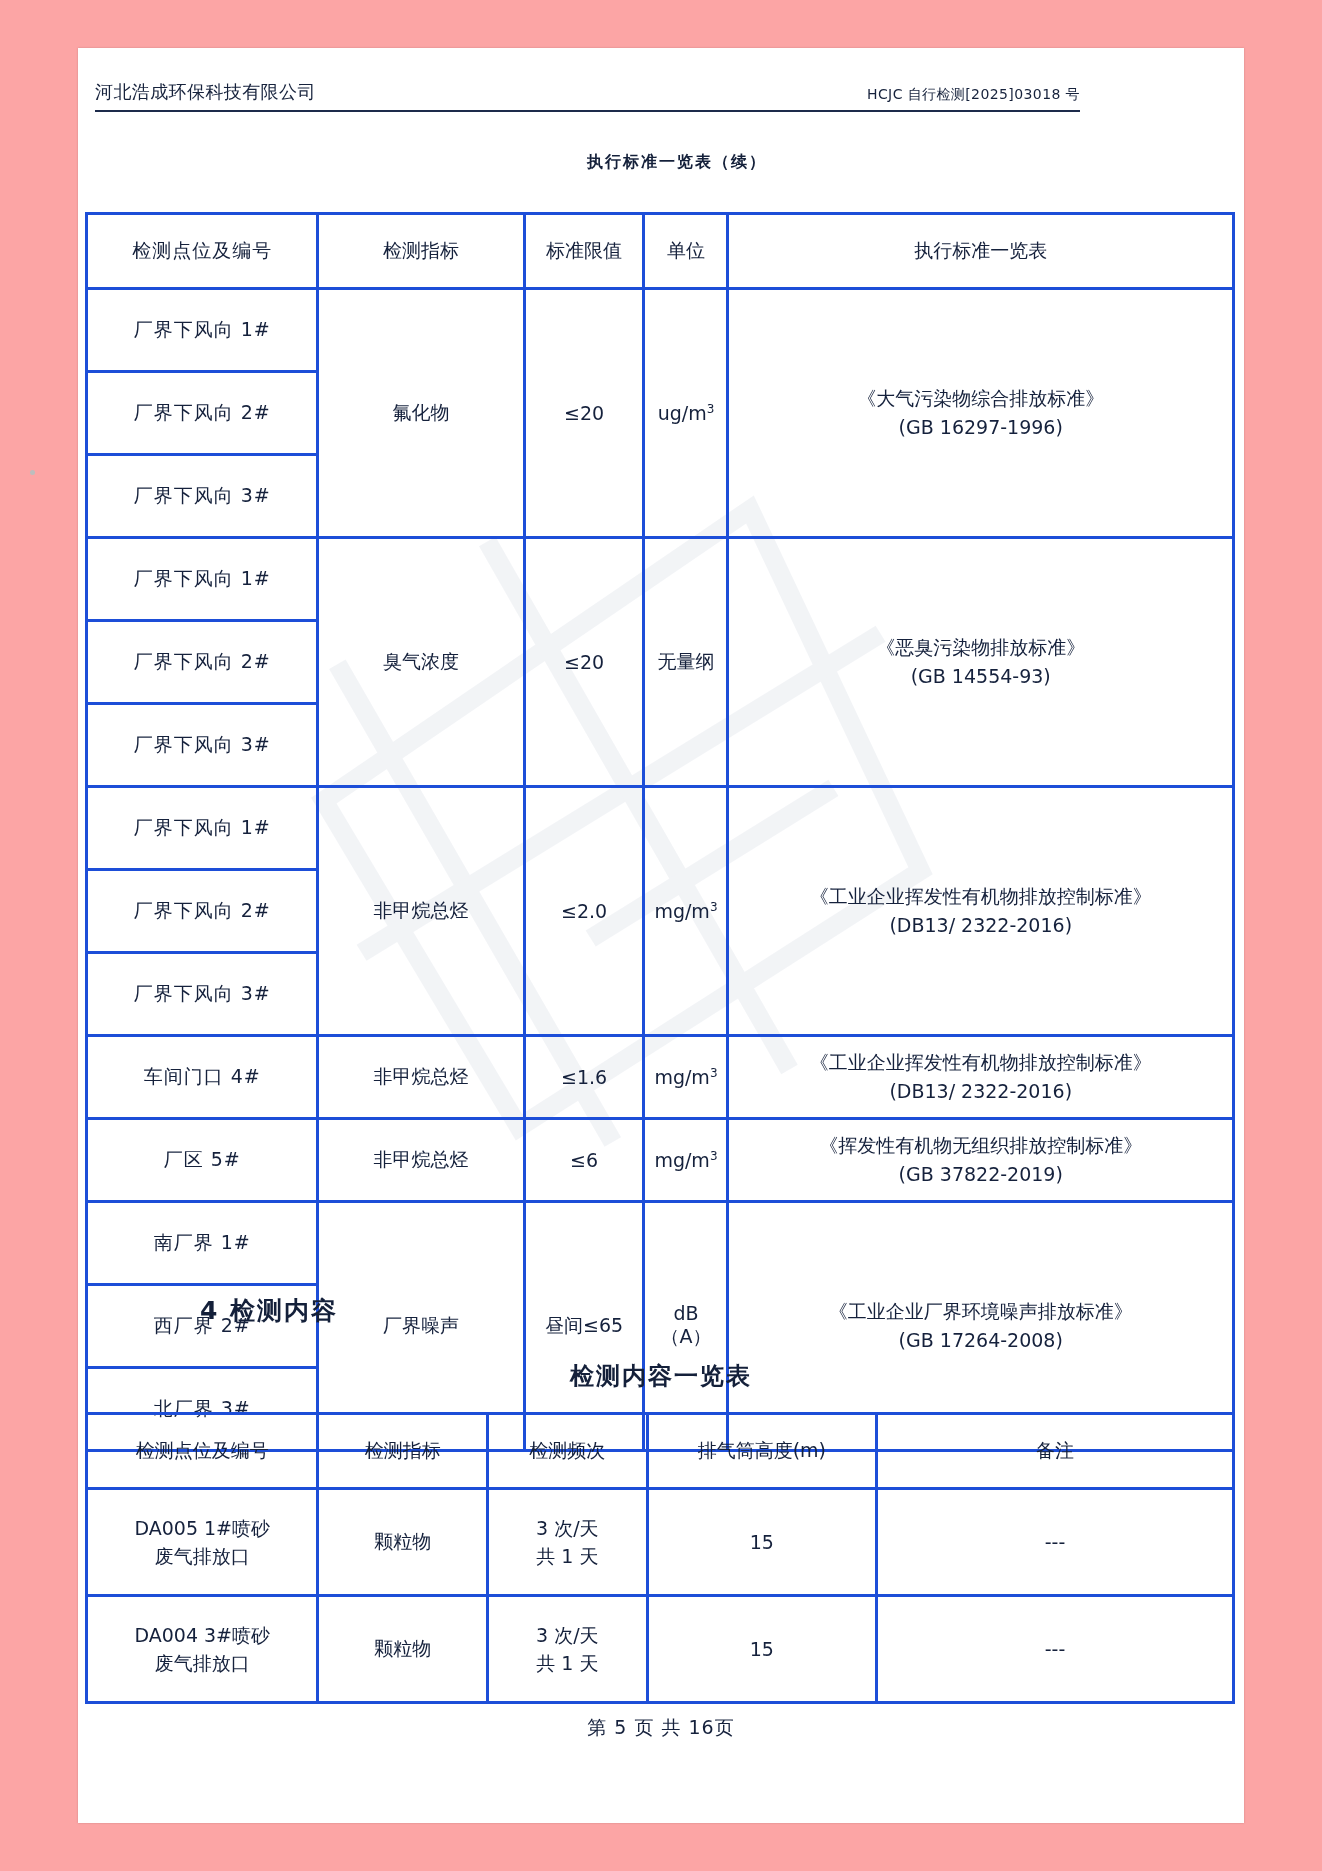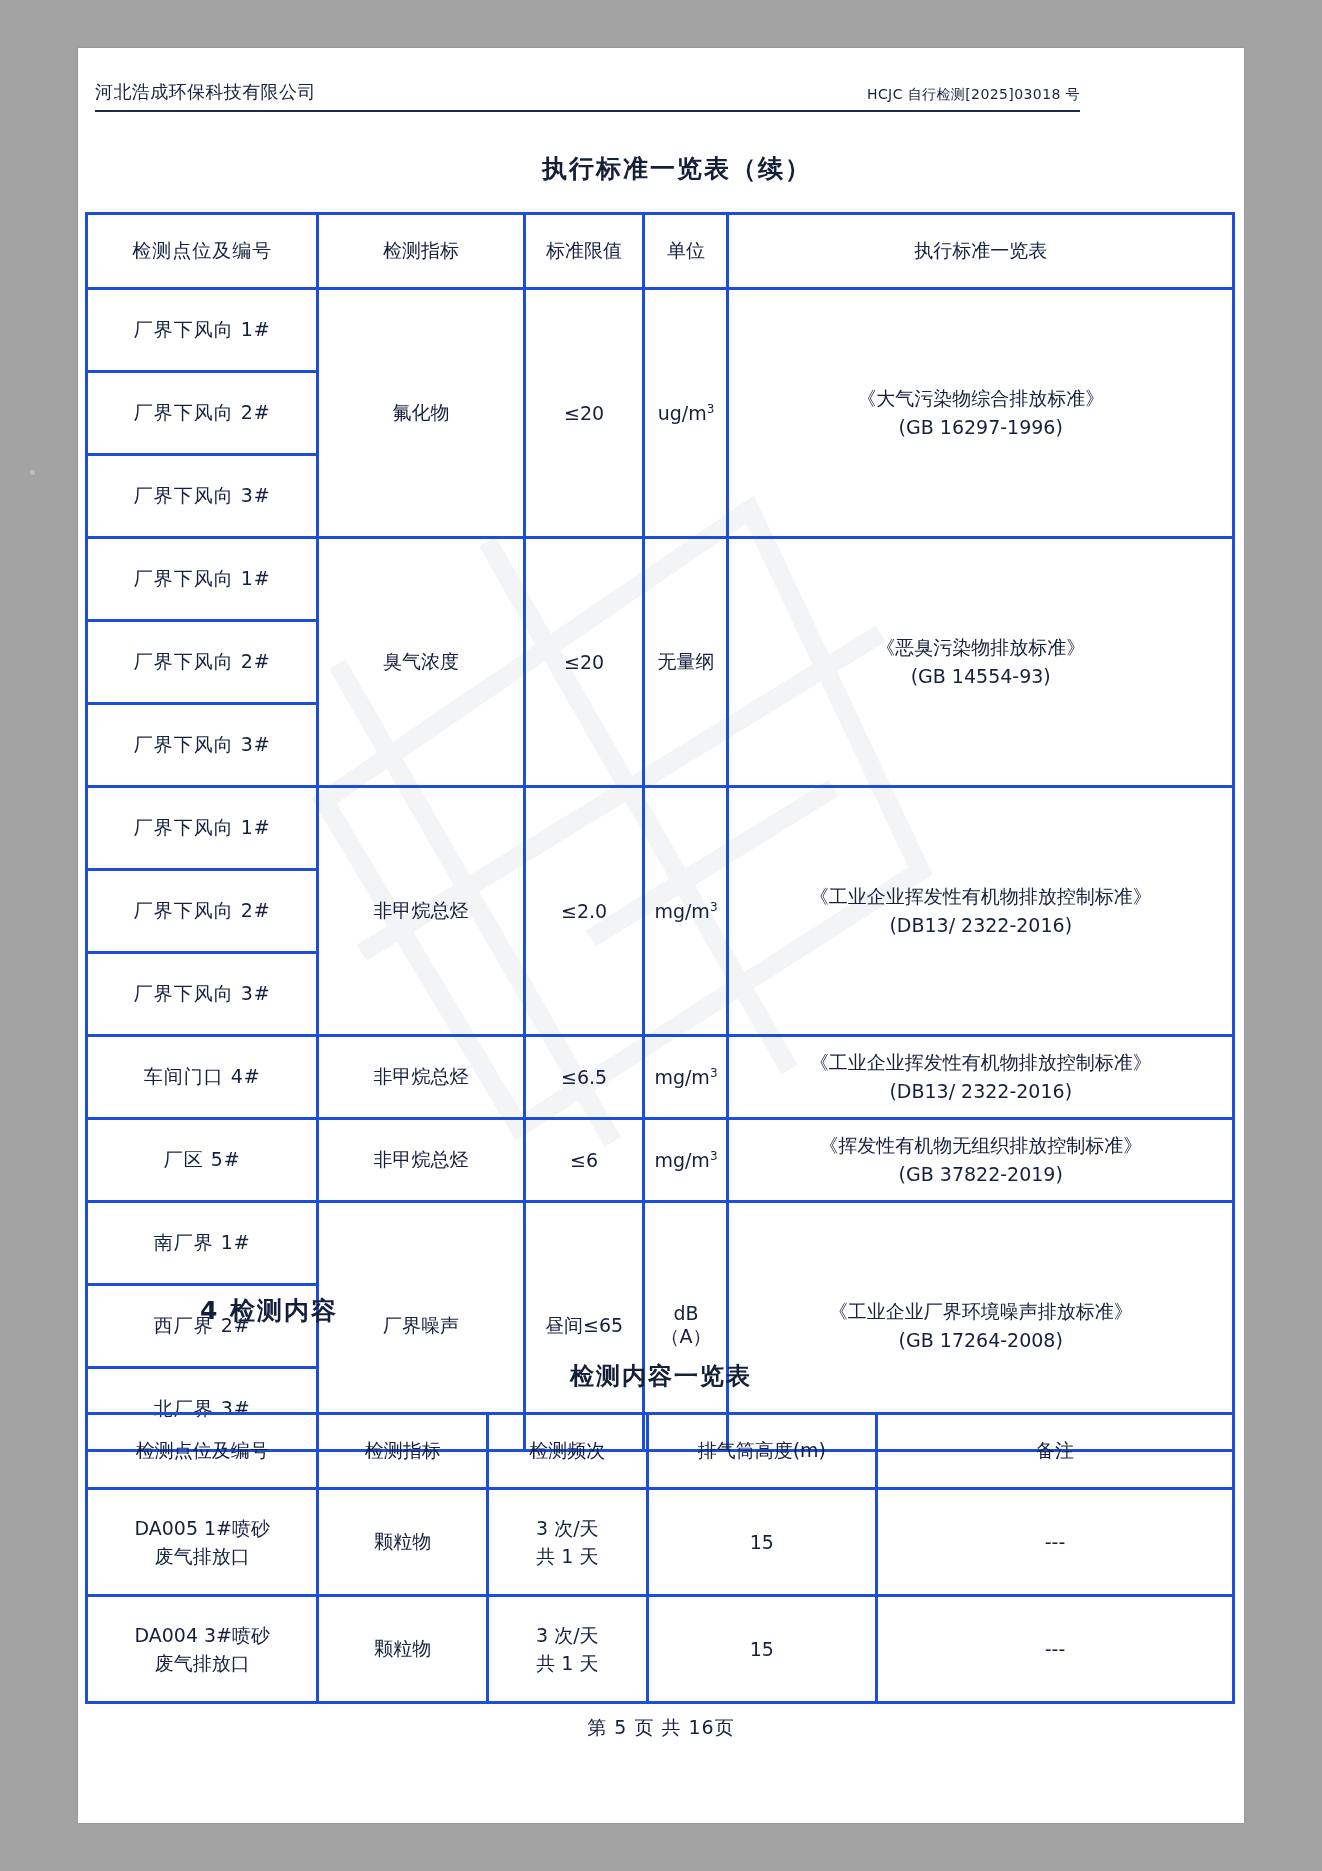--- a/index.html
+++ b/index.html
@@ -7,21 +7,21 @@
     padding: 0;
     background: #d8d8d8;
   }
   body {
     font-family: "Liberation Serif", serif;
   }
   .page {
     position: relative;
     width: 1322px;
     height: 1871px;
-    background: #a3a3a3;
+    background: #fca5a5;
     margin: 0 auto;
     overflow: hidden;
   }
   .sheet {
     position: absolute;
     left: 78px;
     top: 48px;
     width: 1166px;
     height: 1775px;
     background: #ffffff;
@@ -49,21 +49,21 @@
     width: 985px;
     height: 2px;
     background: #1d2b4b;
   }
   
   .title1 {
     position: absolute;
     left: 0; right: 0;
     top: 152px;
     text-align: center;
-    font-size: 25px;
+    font-size: 16px;
     font-weight: bold;
     color: #14203a;
     letter-spacing: 2px;
     font-family: Liberation Mono, monospace;
     margin-left: 32px;
   }
   .section-h {
     position: absolute;
     left: 200px;
     top: 1288px;
@@ -241,21 +241,21 @@
       <tr>
         <td class="pt">厂界下风向 2#</td>
       </tr>
       <tr>
         <td class="pt">厂界下风向 3#</td>
       </tr>
 
       <tr>
         <td class="pt">车间门口 4#</td>
         <td>非甲烷总烃</td>
-        <td>≤6.5</td>
+        <td>≤1.6</td>
         <td><span>mg/m</span><span class="sup">3</span></td>
         <td class="std">
           <div>《工业企业挥发性有机物排放控制标准》</div>
           <div>(DB13/ 2322-2016)</div>
         </td>
       </tr>
 
       <tr>
         <td class="pt">厂区 5#</td>
         <td>非甲烷总烃</td>

